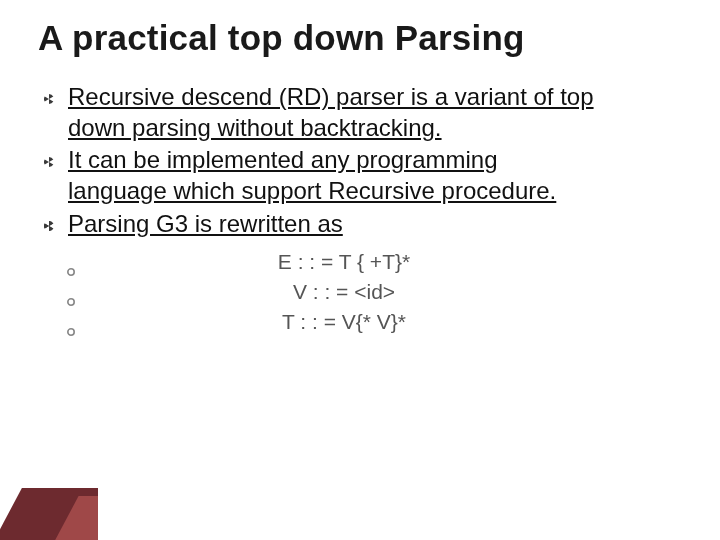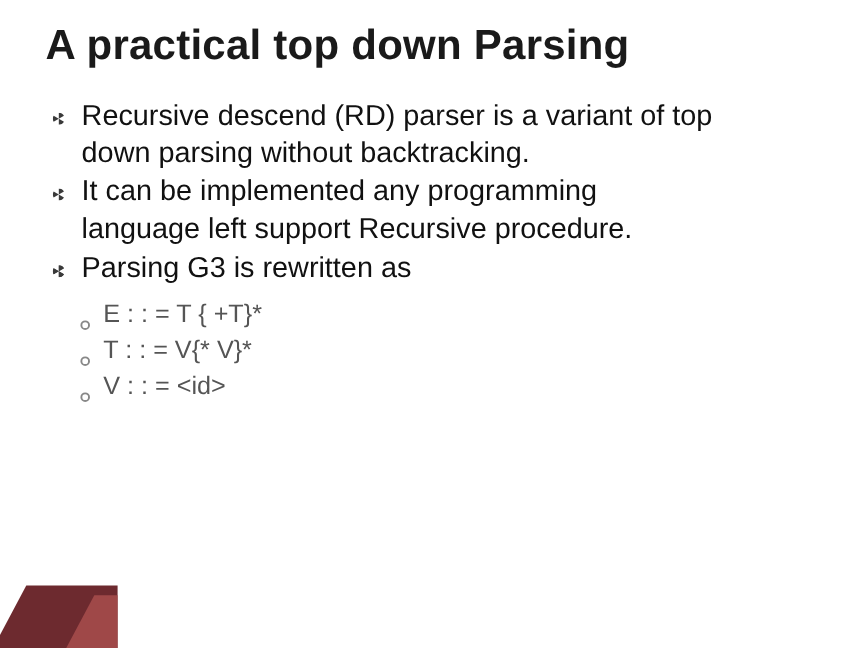--- a/index.html
+++ b/index.html
@@ -1,24 +1,24 @@
 <!DOCTYPE html>
 <html><head>
 <meta charset="utf-8">
 <style>
   * { margin: 0; padding: 0; box-sizing: border-box; }
   html, body { width: 720px; height: 540px; background: #fff; font-family: "Lucida Sans", "Lucida Grande", Verdana, sans-serif; color: #111; }
   .slide { position: relative; width: 640px; height: 540px; padding: 18px 38px 0 38px; }
   .title { font-size: 35px; font-weight: 700; letter-spacing: 0.2px; color: #1a1a1a; margin-bottom: 24px; }
-  .bullets { list-style: none; margin-left: 6px; }
+  .bullets { list-style: none; margin-left: 6px; text-decoration: underline; }
   .bullets > li { position: relative; padding-left: 24px; font-size: 24px; line-height: 1.28; margin-bottom: 2px; }
   .bullets > li::before { content: ""; position: absolute; left: 0; top: 12px; width: 10px; height: 10px; }
   .bullets > li .bicon { position: absolute; left: 0; top: 12px; width: 10px; height: 10px; }
   .bicon svg { display: block; }
-  .sublist { list-style: none; margin-top: 8px; margin-left: 28px; }
+  .sublist { list-style: none; margin-top: 8px; margin-left: 28px; text-align: center; }
   .sublist > li { position: relative; padding-left: 20px; font-size: 21px; line-height: 1.35; color: #555; margin-bottom: 2px; }
   .sublist > li .sicon { position: absolute; left: 0; top: 8px; width: 10px; height: 10px; }
   .accent { position: absolute; left: 0; bottom: 0; width: 98px; height: 60px; overflow: hidden; }
   .accent .p1 { position: absolute; left: -10px; bottom: -8px; width: 120px; height: 60px; background: #6d2a2f; transform: skewX(-28deg); transform-origin: bottom left; }
   .accent .p2 { position: absolute; left: 52px; bottom: -6px; width: 50px; height: 50px; background: #a44b4b; transform: skewX(-28deg); transform-origin: bottom left; opacity: 0.9; }
 </style>
 </head>
 <body>
 
 <div class="slide">
@@ -40,21 +40,21 @@
     <li>
       <span class="bicon">
         <svg viewBox="0 0 10 10" width="10" height="10">
             <g fill="#3a3a3a">
               <path d="M5 5 L5 0 A5 5 0 0 1 9.3 2.5 Z"></path>
               <path d="M5 5 L9.3 7.5 A5 5 0 0 1 5 10 Z"></path>
               <path d="M5 5 L0.7 7.5 A5 5 0 0 1 0.7 2.5 Z"></path>
             </g>
           </svg>
       </span>
-      <span>It can be implemented any programming language left support Recursive procedure.</span>
+      <span>It can be implemented any programming language which support Recursive procedure.</span>
     </li>
     <li>
       <span class="bicon">
         <svg viewBox="0 0 10 10" width="10" height="10">
             <g fill="#3a3a3a">
               <path d="M5 5 L5 0 A5 5 0 0 1 9.3 2.5 Z"></path>
               <path d="M5 5 L9.3 7.5 A5 5 0 0 1 5 10 Z"></path>
               <path d="M5 5 L0.7 7.5 A5 5 0 0 1 0.7 2.5 Z"></path>
             </g>
           </svg>
@@ -82,29 +82,29 @@
           </svg>
       </span>
       <span>E : : = T { +T}*</span>
     </li>
     <li>
       <span class="sicon">
         <svg viewBox="0 0 10 10" width="10" height="10">
             <circle cx="5" cy="5" r="3.2" fill="none" stroke="#888" stroke-width="1.6"></circle>
           </svg>
       </span>
-      <span>T : : = V{* V}*</span>
+      <span>V : : = &lt;id&gt;</span>
     </li>
     <li>
       <span class="sicon">
         <svg viewBox="0 0 10 10" width="10" height="10">
             <circle cx="5" cy="5" r="3.2" fill="none" stroke="#888" stroke-width="1.6"></circle>
           </svg>
       </span>
-      <span>V : : = &lt;id&gt;</span>
+      <span>T : : = V{* V}*</span>
     </li>
   </ul>
 
   <div class="accent">
     <div class="p1"></div>
     <div class="p2"></div>
   </div>
 </div>
 
 </body></html>

